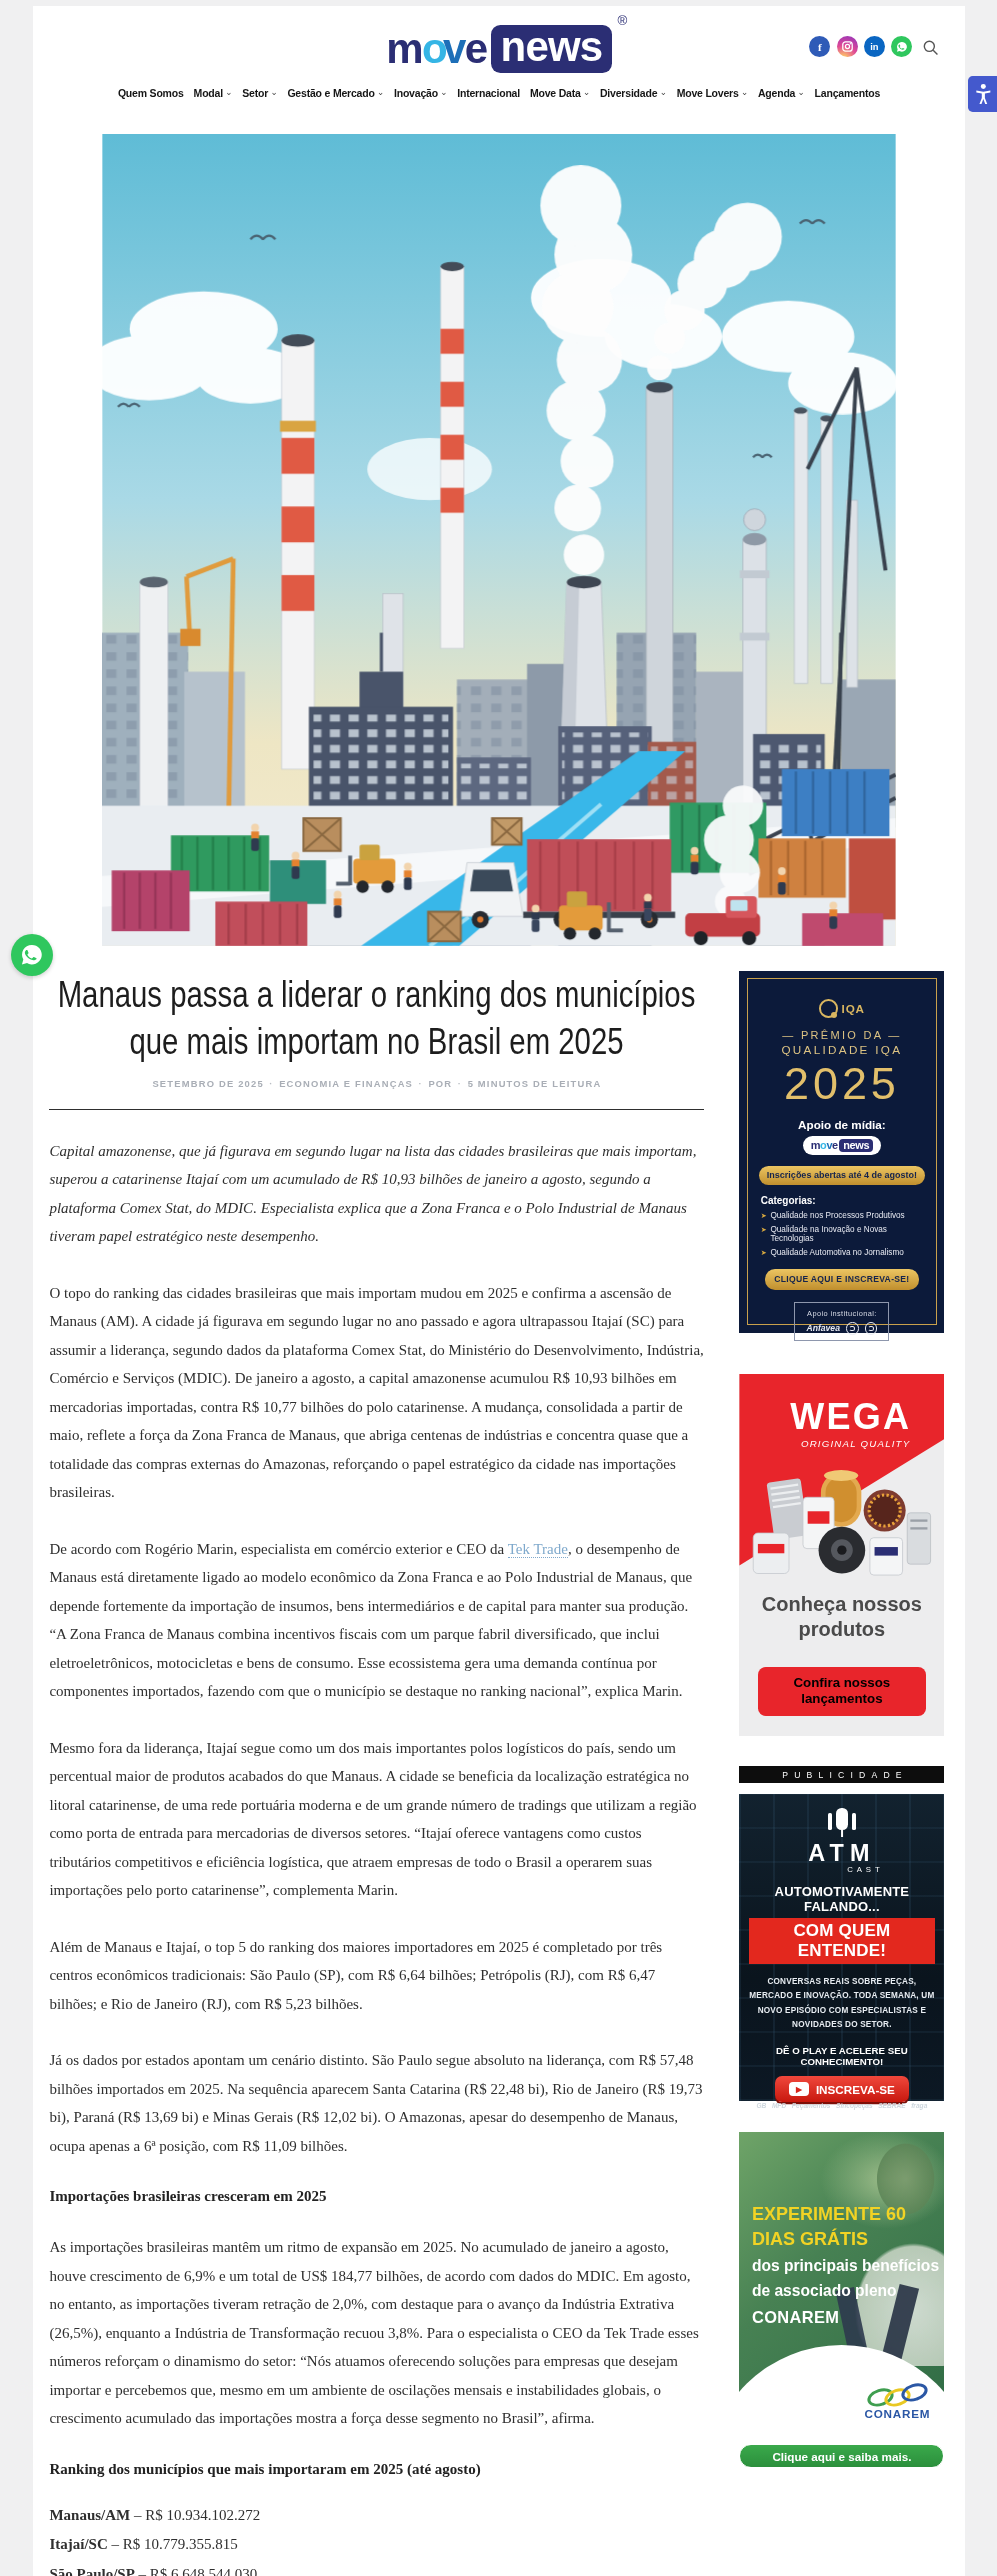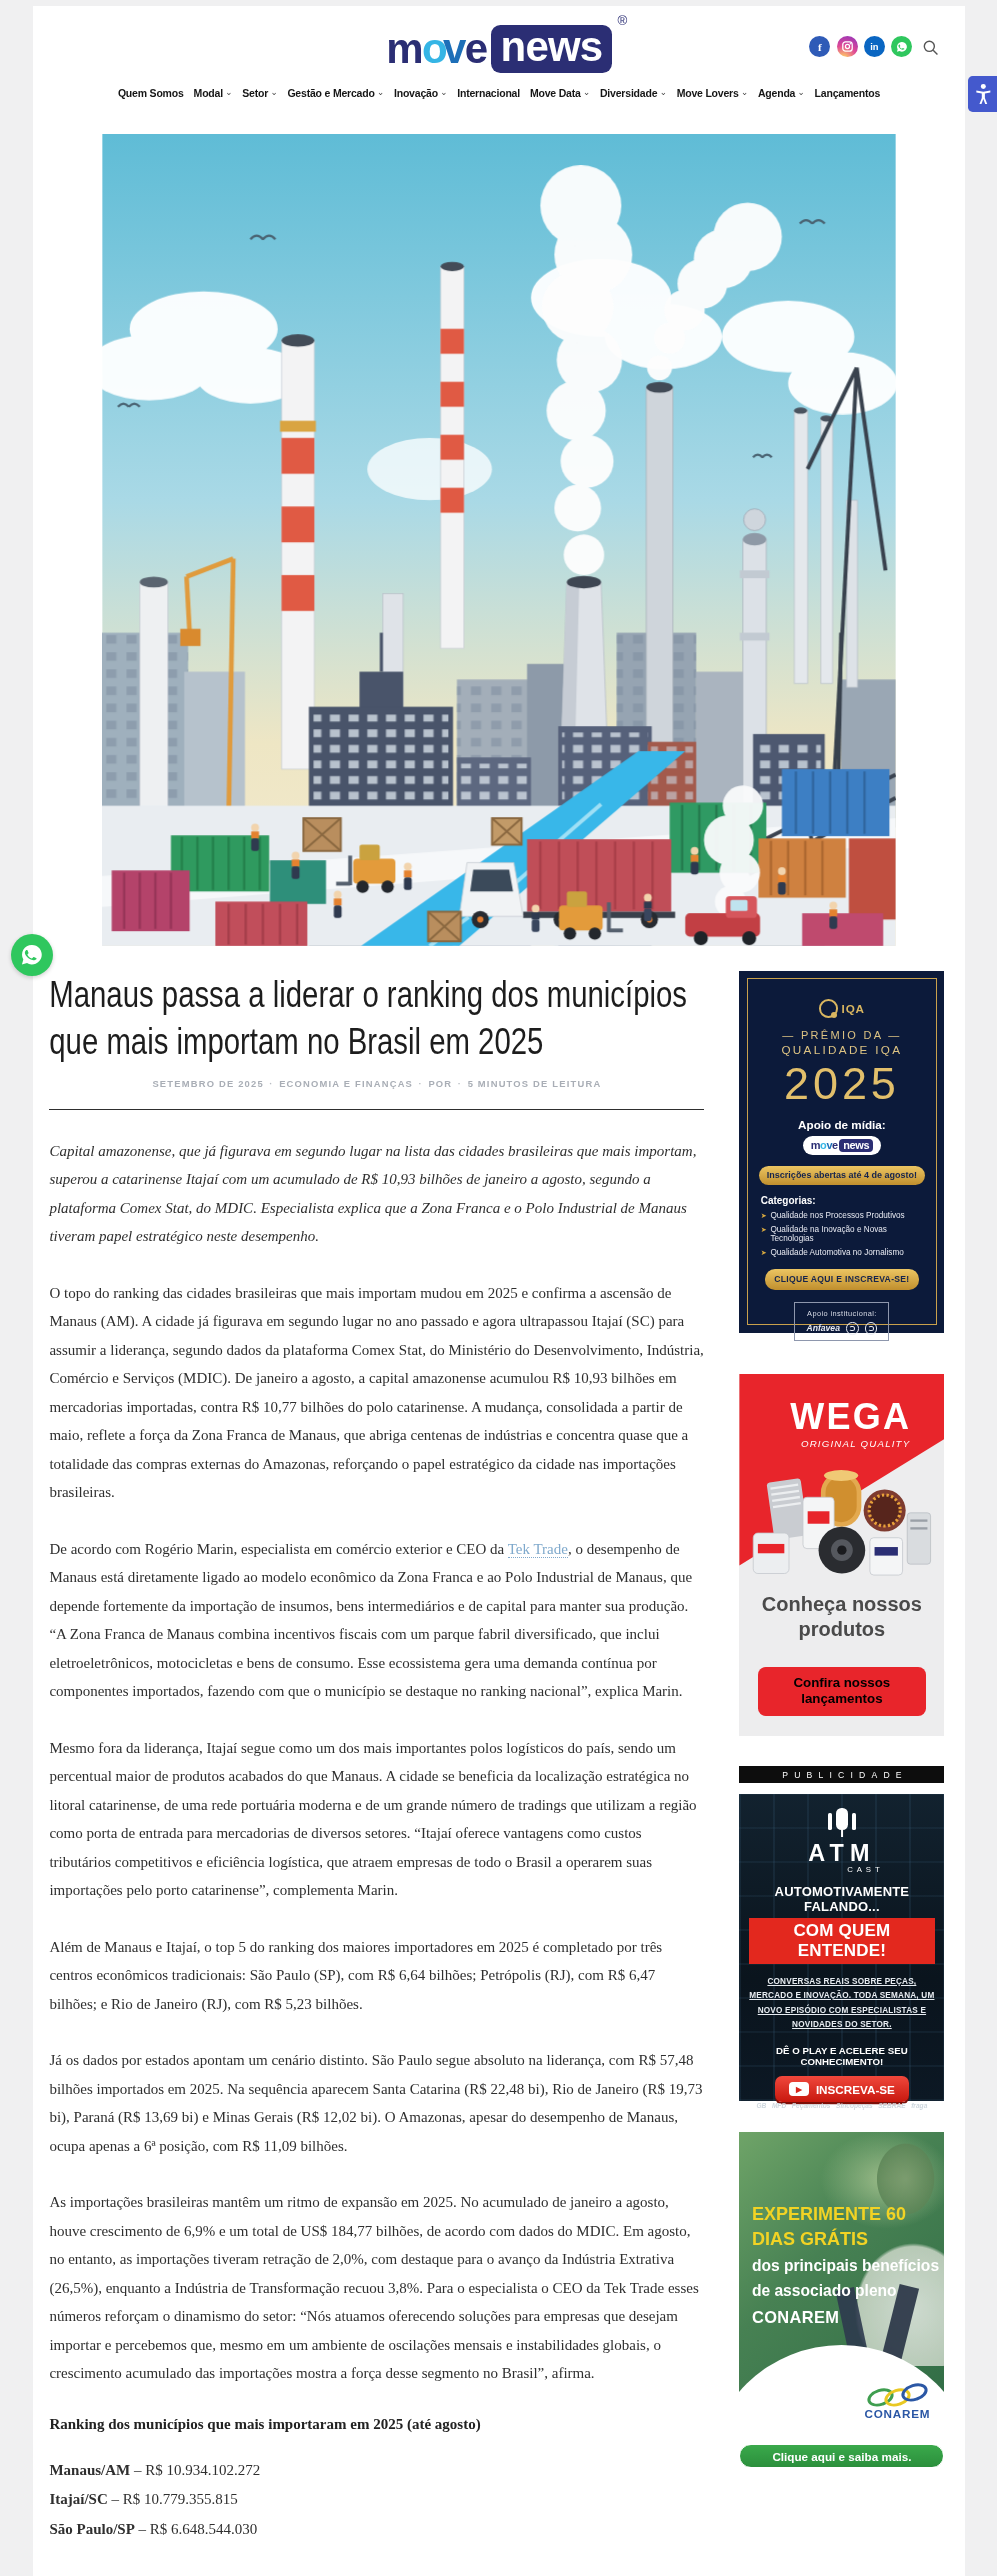--- a/index.html
+++ b/index.html
@@ -33,21 +33,21 @@
   .nav .chev { font-size:8.6px; color:#444; font-weight:400; position:relative; top:-1.6px; }
 
   
   .hero-wrap { margin-top:22px; display:flex; justify-content:center; }
 
   
   .main { display:flex; margin-top:25px; padding-left:16.4px; }
   .article { width:655px; }
   .sidebar { width:205px; margin-left:35px; }
 
-  .title-outer { text-align:left; }
+  .title-outer { text-align:center; }
   .title { width:803px; margin-left:-74px; transform:scaleX(0.815); transform-origin:50% 0;
            font-size:36px; line-height:1.32; font-weight:500; color:#1d1d1d; }
   .meta { margin-top:12.5px; text-align:center; font-size:9.4px; letter-spacing:1.2px; color:#a9aeb6; font-weight:700; }
   .meta .sep { margin:0 5.5px; color:#b9bec4; }
   .article hr { border:none; border-top:0.8px solid #2e2e2e; margin:20px 0 26.5px; }
 
   .article p, .article .rline { font-family:"Liberation Serif", serif; font-size:15px; line-height:1.9; color:#2f2f2f; margin-bottom:28px; }
   .article p.lead { font-style:italic; }
   .article .subhead { font-family:"Liberation Serif", serif; font-size:15px; font-weight:700; color:#222; margin-bottom:28px; }
   .article a.tlink { color:#7fa9cc; text-decoration:none; border-bottom:0.8px dotted #7fa9cc; cursor:pointer; }
@@ -101,21 +101,21 @@
       linear-gradient(180deg,#12222f,#0a141d 60%,#0c1824);
       margin-bottom:31px; padding:14px 9.4px 9.4px; display:flex; flex-direction:column; align-items:center; text-align:center; }
   .atm-mic { display:flex; align-items:flex-start; gap:3.9px; }
   .atm-mic .bar { width:3.9px; height:17px; background:#fff; border-radius:1.6px; margin-top:4.7px; }
   .atm-mic .micbody { width:12.5px; height:22px; background:#fff; border-radius:5.5px; position:relative; }
   .atm-mic .micbody::after { content:""; position:absolute; left:50%; bottom:-7px; transform:translateX(-50%); width:1.9px; height:7px; background:#fff; }
   .atm-brand { color:#fff; font-size:23.4px; font-weight:800; letter-spacing:6.2px; margin-top:9.4px; }
   .atm-sub { color:#fff; font-size:7.8px; letter-spacing:3.9px; margin-top:-1.6px; align-self:center; margin-left:47px; }
   .atm-l1 { color:#fff; font-weight:800; font-size:13px; margin-top:9.4px; letter-spacing:0.2px; }
   .atm-l2 { background:#e3281e; color:#fff; font-weight:800; font-size:17px; padding:3.1px 6.2px; margin-top:4px; letter-spacing:0.2px; }
-  .atm-body { color:#e8edf2; font-size:8.2px; font-weight:700; line-height:1.75; margin-top:11px; letter-spacing:0.2px;text-decoration:underline; }
+  .atm-body { color:#e8edf2; font-size:8.2px; font-weight:700; line-height:1.75; margin-top:11px; letter-spacing:0.2px; }
   .atm-cta-line { color:#fff; font-weight:800; font-size:9.7px; margin-top:12.5px; }
   .atm-btn { margin-top:9.4px; background:linear-gradient(180deg,#f0483c,#c8180e); border:none; border-radius:7px; color:#fff; font-weight:800; font-size:11.7px; padding:6.2px 14px; display:flex; align-items:center; gap:7px; cursor:pointer; box-shadow:0 2.3px 0 #7e0f08; }
   .atm-btn .playbox { background:#fff; border-radius:3.9px; width:20px; height:14px; display:flex; align-items:center; justify-content:center; color:#d8251a; font-size:7.8px; }
   .atm-partners { display:flex; gap:5.5px; margin-top:auto; align-items:center; justify-content:center; flex-wrap:nowrap; }
   .atm-partners span { color:#cfd8df; font-size:6.6px; font-weight:800; font-style:italic; white-space:nowrap; }
 
   
   .ad-conarem { height:299px; position:relative; overflow:hidden;
       background: radial-gradient(94px 70px at 72% 16%, #9dbd8a 0%, rgba(157,189,138,0) 70%),
                   linear-gradient(135deg,#6fa468 0%, #47815three 40%, #2f6b44 100%);
@@ -557,20 +557,21 @@
       <div class="meta">
         <span>SETEMBRO DE 2025</span><span class="sep">·</span><span>ECONOMIA E FINANÇAS</span><span class="sep">·</span><span>POR</span><span class="sep">·</span><span>5 MINUTOS DE LEITURA</span>
       </div>
       <hr>
       <p class="lead">Capital amazonense, que já figurava em segundo lugar na lista das cidades brasileiras que mais importam, superou a catarinense Itajaí com um acumulado de R$ 10,93 bilhões de janeiro a agosto, segundo a plataforma Comex Stat, do MDIC. Especialista explica que a Zona Franca e o Polo Industrial de Manaus tiveram papel estratégico neste desempenho.</p>
       <p>O topo do ranking das cidades brasileiras que mais importam mudou em 2025 e confirma a ascensão de Manaus (AM). A cidade já figurava em segundo lugar no ano passado e agora ultrapassou Itajaí (SC) para assumir a liderança, segundo dados da plataforma Comex Stat, do Ministério do Desenvolvimento, Indústria, Comércio e Serviços (MDIC). De janeiro a agosto, a capital amazonense acumulou R$ 10,93 bilhões em mercadorias importadas, contra R$ 10,77 bilhões do polo catarinense. A mudança, consolidada a partir de maio, reflete a força da Zona Franca de Manaus, que abriga centenas de indústrias e concentra quase que a totalidade das compras externas do Amazonas, reforçando o papel estratégico da cidade nas importações brasileiras.</p>
       <p><span>De acordo com Rogério Marin, especialista em comércio exterior e CEO da </span><a class="tlink">Tek Trade</a><span>, o desempenho de Manaus está diretamente ligado ao modelo econômico da Zona Franca e ao Polo Industrial de Manaus, que depende fortemente da importação de insumos, bens intermediários e de capital para manter sua produção. “A Zona Franca de Manaus combina incentivos fiscais com um parque fabril diversificado, que inclui eletroeletrônicos, motocicletas e bens de consumo. Esse ecossistema gera uma demanda contínua por componentes importados, fazendo com que o município se destaque no ranking nacional”, explica Marin.</span></p>
       <p>Mesmo fora da liderança, Itajaí segue como um dos mais importantes polos logísticos do país, sendo um percentual maior de produtos acabados do que Manaus. A cidade se beneficia da localização estratégica no litoral catarinense, de uma rede portuária moderna e de um grande número de tradings que utilizam a região como porta de entrada para mercadorias de diversos setores. “Itajaí oferece vantagens como custos tributários competitivos e eficiência logística, que atraem empresas de todo o Brasil a operarem suas importações pelo porto catarinense”, complementa Marin.</p>
       <p>Além de Manaus e Itajaí, o top 5 do ranking dos maiores importadores em 2025 é completado por três centros econômicos tradicionais: São Paulo (SP), com R$ 6,64 bilhões; Petrópolis (RJ), com R$ 6,47 bilhões; e Rio de Janeiro (RJ), com R$ 5,23 bilhões.</p>
       <p>Já os dados por estados apontam um cenário distinto. São Paulo segue absoluto na liderança, com R$ 57,48 bilhões importados em 2025. Na sequência aparecem Santa Catarina (R$ 22,48 bi), Rio de Janeiro (R$ 19,73 bi), Paraná (R$ 13,69 bi) e Minas Gerais (R$ 12,02 bi). O Amazonas, apesar do desempenho de Manaus, ocupa apenas a 6ª posição, com R$ 11,09 bilhões.</p>
+      <div class="subhead">Importações brasileiras cresceram em 2025</div>
       <p>As importações brasileiras mantêm um ritmo de expansão em 2025. No acumulado de janeiro a agosto, houve crescimento de 6,9% e um total de US$ 184,77 bilhões, de acordo com dados do MDIC. Em agosto, no entanto, as importações tiveram retração de 2,0%, com destaque para o avanço da Indústria Extrativa (26,5%), enquanto a Indústria de Transformação recuou 3,8%. Para o especialista o CEO da Tek Trade esses números reforçam o dinamismo do setor: “Nós atuamos oferecendo soluções para empresas que desejam importar e percebemos que, mesmo em um ambiente de oscilações mensais e instabilidades globais, o crescimento acumulado das importações mostra a força desse segmento no Brasil”, afirma.</p>
       <div class="subhead">Ranking dos municípios que mais importaram em 2025 (até agosto)</div>
       <div class="ranking">
         <div class="rline"><span class="rname">Manaus/AM</span> <span class="sep">–</span> <span>R$ 10.934.102.272</span></div>
         <div class="rline"><span class="rname">Itajaí/SC</span> <span class="sep">–</span> <span>R$ 10.779.355.815</span></div>
         <div class="rline"><span class="rname">São Paulo/SP</span> <span class="sep">–</span> <span>R$ 6.648.544.030</span></div>
         <div class="rline">  </div>
 
       </div>
     </article>

